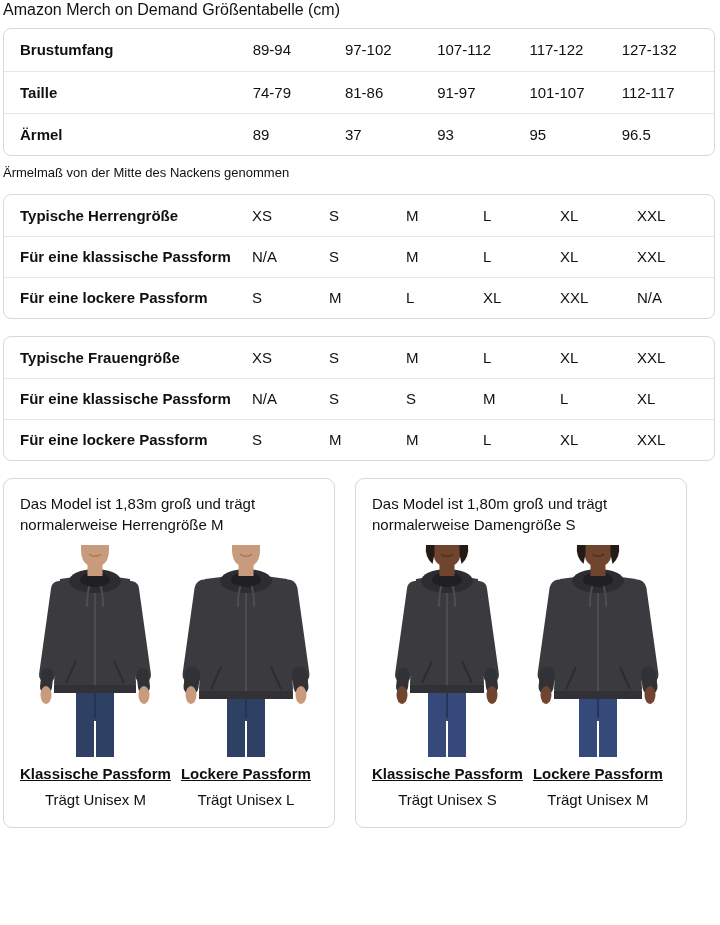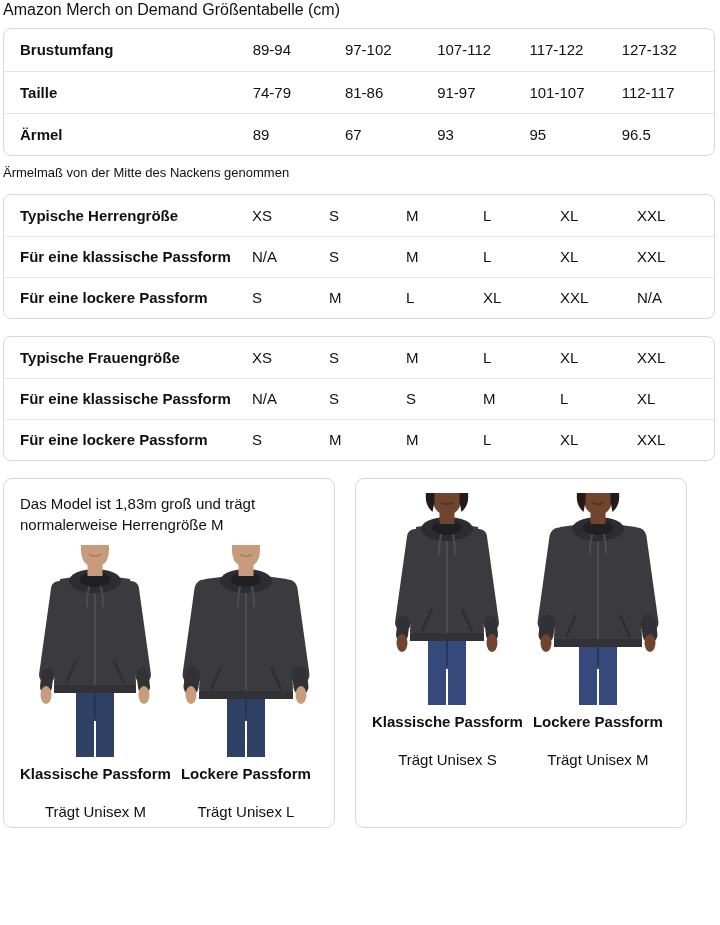--- a/index.html
+++ b/index.html
@@ -54,24 +54,24 @@
   }
   .model-desc{
     font-size:15px;line-height:21px;color:var(--text);
     margin-bottom:10px;
   }
   .figures-row{display:flex;}
   .figure-col{flex:1;display:flex;flex-direction:column;align-items:center;}
   .model-figure{width:150px;height:212px;}
   .fit-label{
     margin-top:8px;font-size:15px;font-weight:700;line-height:18px;
-    text-align:center;white-space:nowrap;
+    text-align:center;white-space:nowrap;text-decoration:underline;
   }
   .size-label{
-    margin-top:20px;font-size:15px;font-weight:400;line-height:18px;
+    margin-top:8px;font-size:15px;font-weight:400;line-height:18px;
     text-align:center;white-space:nowrap;
   }
 </style>
 </head>
 <body>
 
 <div class="page">
 
   <h1 class="page-title">Amazon Merch on Demand Größentabelle (cm)</h1>
 
@@ -98,21 +98,21 @@
             <td class="row-label">Taille</td>
             <td class="cell">74-79</td>
             <td class="cell">81-86</td>
             <td class="cell">91-97</td>
             <td class="cell">101-107</td>
             <td class="cell">112-117</td>
           </tr>
           <tr>
             <td class="row-label">Ärmel</td>
             <td class="cell">89</td>
-            <td class="cell">67</td>
+            <td class="cell">37</td>
             <td class="cell">93</td>
             <td class="cell">95</td>
             <td class="cell">96.5</td>
           </tr>
         </tbody>
     </table>
   </div>
 
   <p class="note">Ärmelmaß von der Mitte des Nackens genommen</p>
 
@@ -261,20 +261,21 @@
                 <path d="M69 42 Q66.5 52 67 61" stroke="#4c4c52" stroke-width="2" fill="none" stroke-linecap="round"></path>
                 <path d="M81 42 Q83.5 52 83 61" stroke="#4c4c52" stroke-width="2" fill="none" stroke-linecap="round"></path>
               </svg></div>
           <div class="fit-label">Lockere Passform</div>
           <div class="size-label">Trägt Unisex L</div>
         </div>
       </div>
     </div>
 
     <div class="model-card">
+      <p class="model-desc">Das Model ist 1,80m groß und trägt normalerweise Damengröße S</p>
       <div class="figures-row">
         <div class="figure-col">
           <div class="model-figure"><svg viewBox="0 0 150 212" width="150" height="212" xmlns="http://www.w3.org/2000/svg">
                 <rect x="56" y="140" width="38" height="36" fill="#35497a"></rect>
                 <rect x="56" y="172" width="18" height="40" fill="#35497a"></rect>
                 <rect x="76" y="172" width="18" height="40" fill="#35497a"></rect>
                 <line x1="75" y1="148" x2="75" y2="173" stroke="#22304d" stroke-width="1.5"></line>
                 <path d="M44 34 Q75 27 106 34 L112 138 Q112 148 104 148 L46 148 Q38 148 38 138 Z" fill="#3b3b3f"></path>
                 <path d="M43 44 L31 130" stroke="#3b3b3f" stroke-width="16" stroke-linecap="round" fill="none"></path>
                 <path d="M107 44 L119 130" stroke="#3b3b3f" stroke-width="16" stroke-linecap="round" fill="none"></path>

